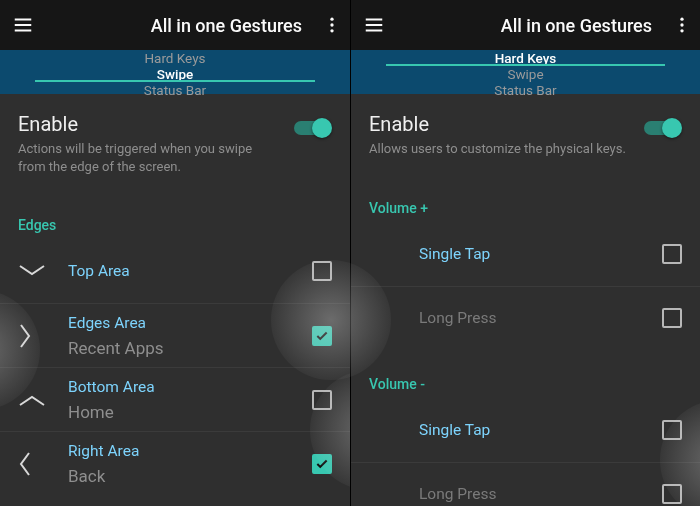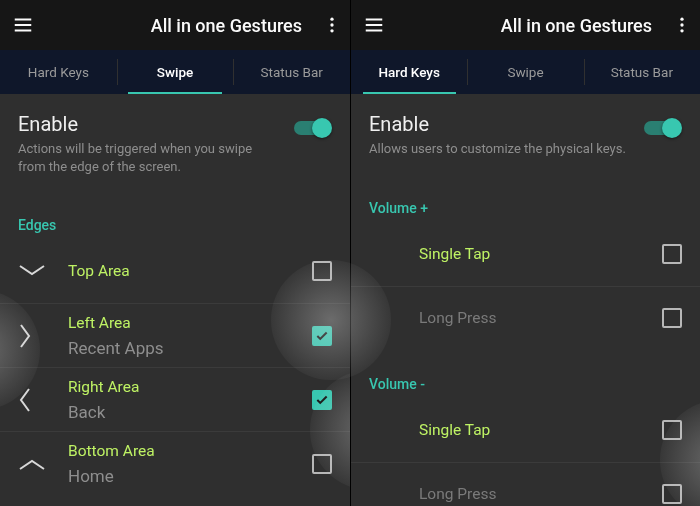--- a/index.html
+++ b/index.html
@@ -3,40 +3,40 @@
 <meta charset="utf-8">
 <style>
   * { box-sizing: border-box; margin: 0; padding: 0; }
   html, body { width: 700px; height: 506px; overflow: hidden; font-family: Roboto, Arial, sans-serif; background: #000; }
   .wrap { display: flex; width: 700px; height: 506px; }
   .pane { width: 350px; height: 506px; background: #2f2f2f; position: relative; display: flex; flex-direction: column; }
   .pane + .pane { border-left: 1px solid #000; }
   .appbar { height: 50px; background: #161616; display: flex; align-items: center; padding: 0 8px 0 12px; gap: 20px; text-align: right; }
   .appbar .title { color: #fafafa; font-size: 18px; font-weight: 500; flex: 1; }
   .ham, .dots { color: #fafafa; display: inline-flex; align-items: center; justify-content: center; }
-  .tabs { height: 44px; background: #0f172a; display: flex; position: relative; }
+  .tabs { height: 44px; background: #0c4a6e; display: flex; position: relative; flex-direction: column; }
   .tab { flex: 1; display: flex; align-items: center; justify-content: center; color: #9a9a9a; font-size: 13.5px; position: relative; cursor: pointer; }
   .tab.active { color: #fff; font-weight: 500; }
   .tab + .tab::before { content: ""; position: absolute; left: 0; top: 9px; bottom: 9px; width: 1px; background: #303030; }
   .tab.active::after { content: ""; position: absolute; left: 10%; right: 10%; bottom: 0; height: 2px; background: #38c7b0; }
   .content { flex: 1; overflow: hidden; }
   .enable-block { padding: 18px 18px 16px; display: flex; align-items: flex-start; gap: 14px; }
   .enable-text { flex: 1; }
   .enable-title { color: #f0f0f0; font-size: 20px; margin-bottom: 4px; }
   .enable-desc { color: #8e8e8e; font-size: 13px; line-height: 1.35; }
   .switch { width: 38px; height: 20px; position: relative; margin-top: 6px; }
   .switch .track { position: absolute; top: 3px; left: 0; width: 34px; height: 14px; border-radius: 7px; background: #2a7f72; }
   .switch .thumb { position: absolute; right: 0; top: 0; width: 20px; height: 20px; border-radius: 50%; background: #38c7b0; box-shadow: 0 1px 3px rgba(0,0,0,.5); }
   .section-label { color: #38c7b0; font-size: 14px; font-weight: 500; padding: 6px 18px 6px; margin-top: 20px; }
   .row { display: flex; align-items: center; height: 64px; padding: 0 18px 0 18px; position: relative; }
   .row + .row { border-top: 1px solid rgba(255,255,255,0.06); }
   .row .icon-slot { width: 50px; display: flex; align-items: center; justify-content: flex-start; color: #d8d8d8; }
   .row .labels { flex: 1; }
   .row .labels.indent { padding-left: 50px; }
-  .row .lbl { color: #bef264; font-size: 15.5px; }
+  .row .lbl { color: #7dd3fc; font-size: 15.5px; }
   .row .sub { color: #8e8e8e; font-size: 17px; margin-top: 6px; }
   .row.dim .lbl { color: #7a7a7a; }
   .chk { width: 20px; height: 20px; border: 2px solid #b7b7b7; border-radius: 2px; display: inline-flex; align-items: center; justify-content: center; }
   .chk.checked { background: #38c7b0; border-color: #38c7b0; }
   .chk.checked svg { display: block; }
   .chk svg { display: none; }
   .side-circle { position: absolute; width: 120px; height: 120px; border-radius: 50%; background: radial-gradient(circle at center, rgba(220,220,220,0.35), rgba(220,220,220,0.05) 70%); pointer-events: none; }
   .pane.left .side-circle.l { left: -80px; top: 290px; }
   .pane.left .side-circle.r { right: -80px; top: 370px; }
   .pane.right .side-circle.l { left: -80px; top: 260px; }
@@ -99,58 +99,58 @@
         <span class="chk"></span>
       </div>
 
       <div class="row">
         <span class="icon-slot">
           <svg width="14" height="28" viewBox="0 0 14 28">
               <path d="M3 3 L11 14 L3 25" fill="none" stroke="#d8d8d8" stroke-width="2"></path>
             </svg>
         </span>
         <div class="labels">
-            <div class="lbl">Left Area</div>
+            <div class="lbl">Edges Area</div>
             <div class="sub">Recent Apps</div>
           </div>
         <span class="chk checked">
             <svg width="14" height="14" viewBox="0 0 24 24" fill="none" stroke="#111" stroke-width="3.5">
               <path d="M4 12l5 5L20 6"></path>
             </svg>
           </span>
       </div>
 
       <div class="row">
         <span class="icon-slot">
+          <svg width="28" height="14" viewBox="0 0 28 14">
+              <path d="M2 12 L14 4 L26 12" fill="none" stroke="#d8d8d8" stroke-width="2"></path>
+            </svg>
+        </span>
+        <div class="labels">
+            <div class="lbl">Bottom Area</div>
+            <div class="sub">Home</div>
+          </div>
+        <span class="chk"></span>
+      </div>
+
+      <div class="row">
+        <span class="icon-slot">
           <svg width="14" height="28" viewBox="0 0 14 28">
               <path d="M11 3 L3 14 L11 25" fill="none" stroke="#d8d8d8" stroke-width="2"></path>
             </svg>
         </span>
         <div class="labels">
             <div class="lbl">Right Area</div>
             <div class="sub">Back</div>
           </div>
         <span class="chk checked">
             <svg width="14" height="14" viewBox="0 0 24 24" fill="none" stroke="#111" stroke-width="3.5">
               <path d="M4 12l5 5L20 6"></path>
             </svg>
           </span>
-      </div>
-
-      <div class="row">
-        <span class="icon-slot">
-          <svg width="28" height="14" viewBox="0 0 28 14">
-              <path d="M2 12 L14 4 L26 12" fill="none" stroke="#d8d8d8" stroke-width="2"></path>
-            </svg>
-        </span>
-        <div class="labels">
-            <div class="lbl">Bottom Area</div>
-            <div class="sub">Home</div>
-          </div>
-        <span class="chk"></span>
       </div>
     </div>
     <div class="side-circle l"></div>
     <div class="side-circle r"></div>
   </div>
 
   <div class="pane right">
     <div class="appbar">
       <span class="ham">
         <svg width="22" height="22" viewBox="0 0 24 24" fill="none" stroke="currentColor" stroke-width="2.4">

